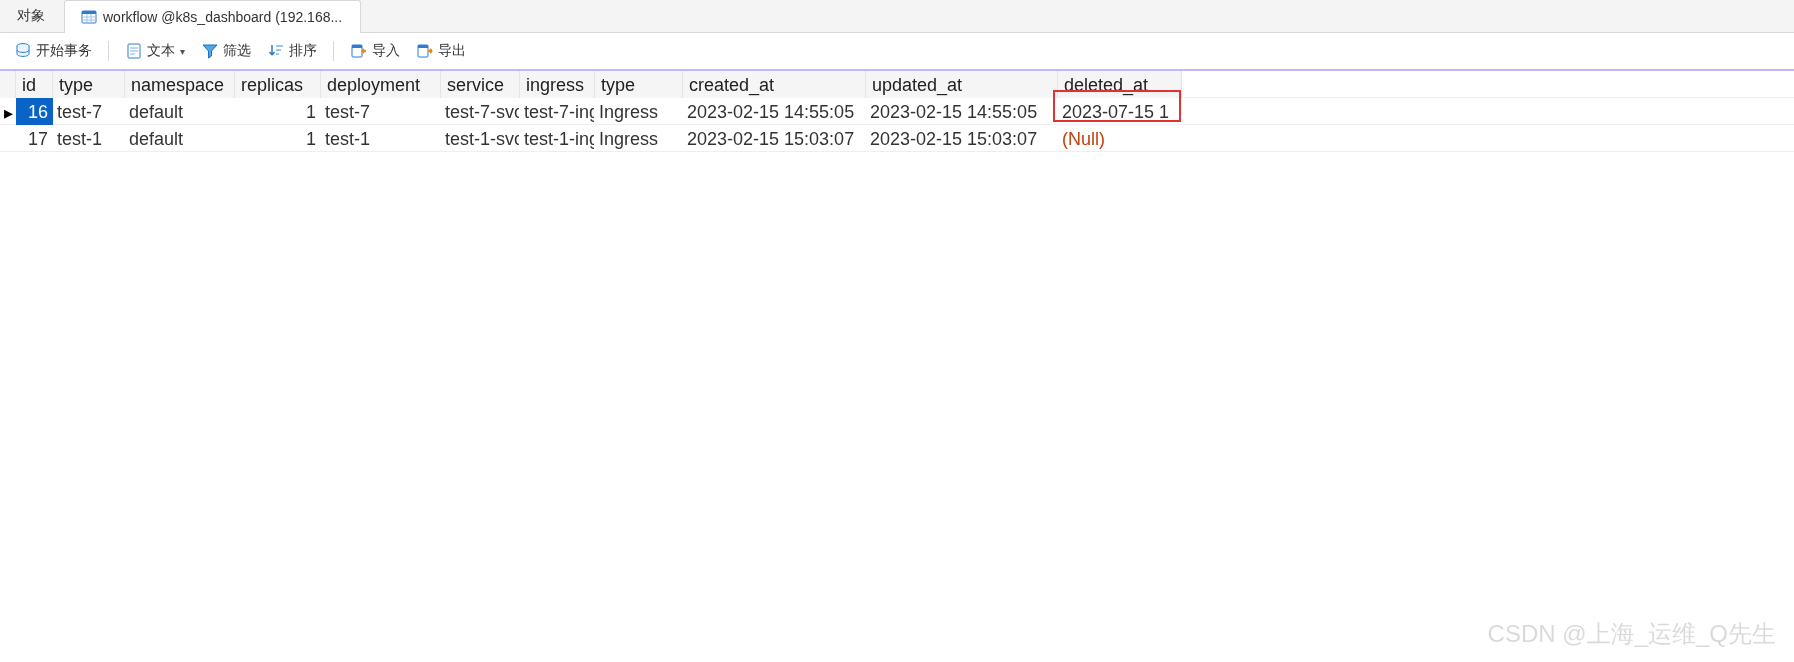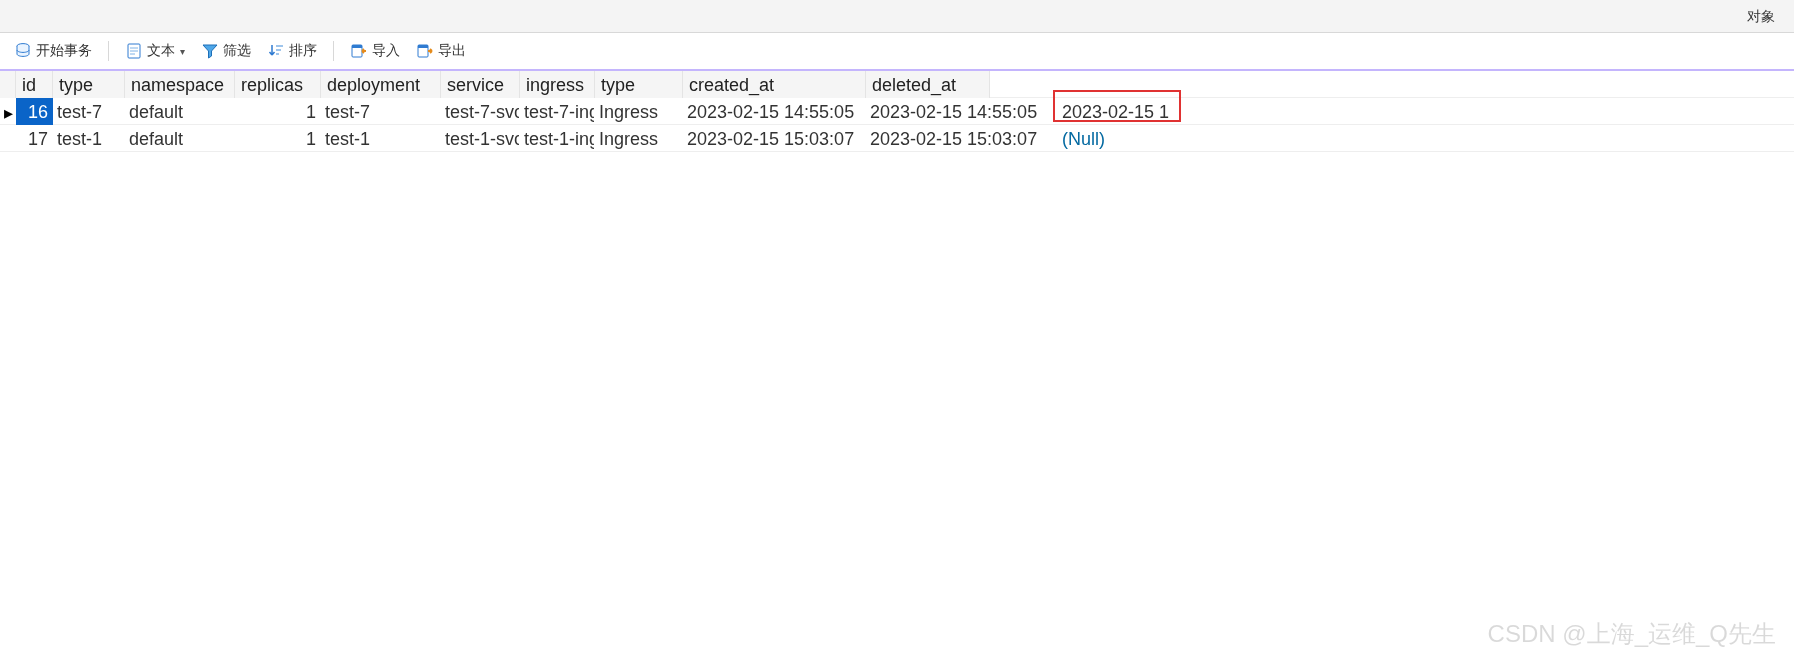--- a/index.html
+++ b/index.html
@@ -13,21 +13,20 @@
     height: 662px;
     overflow: hidden;
     position: relative;
   }
   .tabs {
     display: flex;
     background: #f4f4f4;
     border-bottom: 1px solid #d8d8d8;
     height: 33px;
     align-items: flex-end;
-    flex-direction: column;
   }
   .tab {
     padding: 6px 18px 6px 16px;
     border: 1px solid transparent;
     border-bottom: none;
     cursor: pointer;
     display: flex;
     align-items: center;
     gap: 6px;
     white-space: nowrap;
@@ -104,21 +103,21 @@
   .c-replicas { width: 86px; text-align: right; padding-right:6px;}
   .c-deployment { width: 120px; }
   .c-service { width: 79px; }
   .c-ingress { width: 75px; }
   .c-type { width: 88px; }
   .c-created_at { width: 183px; }
   .c-updated_at { width: 192px; }
   .c-deleted_at { width: 124px; }
   .grid-row.sel .c-id { background:#0a64c8; color:#fff; }
   .grid-row.sel .row-indicator { color:#000; }
-  .null-text { color:#0369a1; }
+  .null-text { color:#c2410c; }
   .red-box {
     border: 2px solid #e03232;
     position: absolute;
     pointer-events: none;
   }
   .watermark {
     position: absolute;
     right: 18px;
     bottom: 12px;
     font-size: 24px;
@@ -131,20 +130,33 @@
     color:#555;
     margin-left: 1px;
   }
 </style>
 </head>
 <body>
 
 <div class="tabs">
   <div class="tab">
     <span>对象</span>
+  </div>
+  <div class="tab active">
+    <span class="tab-icon">
+      <svg class="icon-svg" width="16" height="16" viewBox="0 0 16 16">
+        <rect x="1" y="2" width="14" height="12" rx="1" fill="#fff" stroke="#2f7bd1" stroke-width="1"></rect>
+        <rect x="1" y="2" width="14" height="3" fill="#2f7bd1"></rect>
+        <line x1="1" y1="8" x2="15" y2="8" stroke="#9cc2ea"></line>
+        <line x1="1" y1="11" x2="15" y2="11" stroke="#9cc2ea"></line>
+        <line x1="6" y1="5" x2="6" y2="14" stroke="#9cc2ea"></line>
+        <line x1="10" y1="5" x2="10" y2="14" stroke="#9cc2ea"></line>
+      </svg>
+    </span>
+    <span>workflow @k8s_dashboard (192.168...</span>
   </div>
 </div>
 
 <div class="toolbar">
   <div class="tool-btn">
     <span>
       <svg class="icon-svg" width="18" height="18" viewBox="0 0 18 18">
         <ellipse cx="9" cy="4" rx="6" ry="2.4" fill="#eaf4ff" stroke="#2f7bd1"></ellipse>
         <path d="M3 4v8c0 1.3 2.7 2.4 6 2.4s6-1.1 6-2.4V4" fill="#eaf4ff" stroke="#2f7bd1"></path>
         <path d="M3 8c0 1.3 2.7 2.4 6 2.4s6-1.1 6-2.4" fill="none" stroke="#2f7bd1"></path>
@@ -212,36 +224,37 @@
     <div class="cell row-indicator"></div>
     <div class="cell c-id" style="text-align:left;">id</div>
     <div class="cell c-name">type</div>
     <div class="cell c-namespace">namespace</div>
     <div class="cell c-replicas" style="text-align:left;">replicas</div>
     <div class="cell c-deployment">deployment</div>
     <div class="cell c-service">service</div>
     <div class="cell c-ingress">ingress</div>
     <div class="cell c-type">type</div>
     <div class="cell c-created_at">created_at</div>
+    <div class="cell c-updated_at">updated_at</div>
     <div class="cell c-deleted_at">deleted_at</div>
   </div>
   <div id="grid-body">
       <div class="grid-row sel">
         <div class="cell row-indicator">▸</div>
         <div class="cell c-id">16</div>
         <div class="cell c-name">test-7</div>
         <div class="cell c-namespace">default</div>
         <div class="cell c-replicas">1</div>
         <div class="cell c-deployment">test-7</div>
         <div class="cell c-service">test-7-svc</div>
         <div class="cell c-ingress">test-7-ing</div>
         <div class="cell c-type">Ingress</div>
         <div class="cell c-created_at">2023-02-15 14:55:05</div>
         <div class="cell c-updated_at">2023-02-15 14:55:05</div>
-        <div class="cell c-deleted_at">2023-02-15 1</div>
+        <div class="cell c-deleted_at">2023-07-15 1</div>
       </div>
       <div class="grid-row">
         <div class="cell row-indicator"></div>
         <div class="cell c-id">17</div>
         <div class="cell c-name">test-1</div>
         <div class="cell c-namespace">default</div>
         <div class="cell c-replicas">1</div>
         <div class="cell c-deployment">test-1</div>
         <div class="cell c-service">test-1-svc</div>
         <div class="cell c-ingress">test-1-ing</div>

